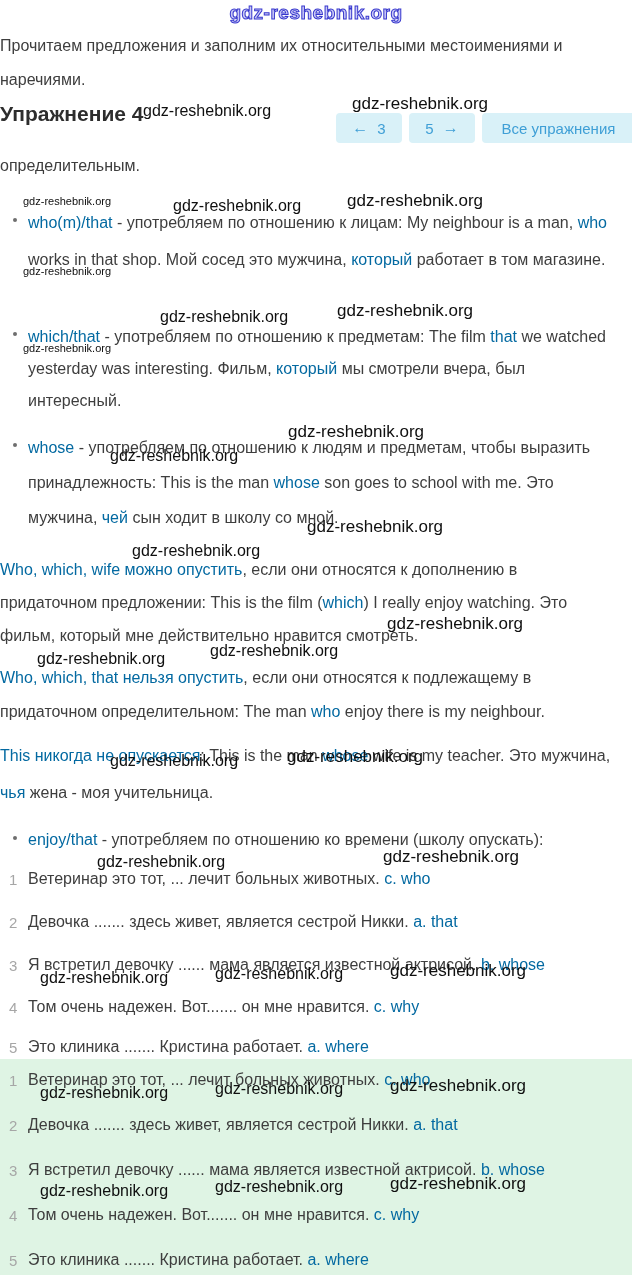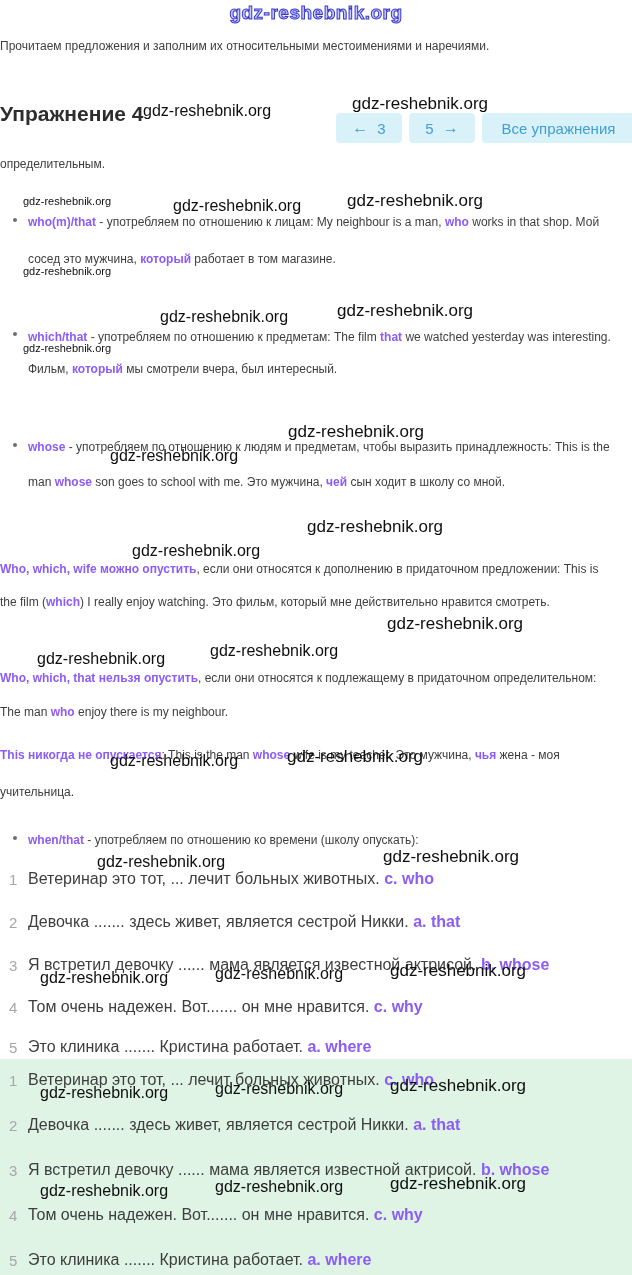--- a/index.html
+++ b/index.html
@@ -14,22 +14,22 @@
     position:absolute; white-space:nowrap; color:#0f0f0f;
     font-size:16px; line-height:1; z-index:5;
   }
   .wm.s { font-size:11px; }
   .wm.l { font-size:17px; }
   .wm.blue {
     font-size:19px; font-weight:700; letter-spacing:.5px;
     color:#c9c9f5; -webkit-text-stroke:1px #3636cd;
   }
   
-  .blk { position:absolute; left:0; width:612px; font-size:12px; }
-  .b { font-weight:700; color:#8b5cf6; }
+  .blk { position:absolute; left:0; width:612px; font-size:16px; }
+  .b { font-weight:400; color:#0369a1; }
   .rule.bullet { padding-left:28px; width:584px; }
   .dot {
     position:absolute; left:13px; top:14px; width:4px; height:4px;
     border-radius:50%; background:#6e6e6e;
   }
   .title {
     position:absolute; left:0; top:102px; margin:0;
     font-size:21px; font-weight:700; color:#2d2d2d;
   }
   .btn {
@@ -110,21 +110,21 @@
 <div class="blk rule bullet" style="top:321px; line-height:32px"><span class="dot" style="top:11px"></span><span class="b">which/that</span><span> - употребляем по отношению к предметам: The film </span><span class="b">that</span><span> we watched yesterday was interesting. Фильм, </span><span class="b">который</span><span> мы смотрели вчера, был интересный.</span></div>
 
 <div class="blk rule bullet" style="top:430px; line-height:35px"><span class="dot" style="top:13px"></span><span class="b">whose</span><span> - употребляем по отношению к людям и предметам, чтобы выразить принадлежность: This is the man </span><span class="b">whose</span><span> son goes to school with me. Это мужчина, </span><span class="b">чей</span><span> сын ходит в школу со мной.</span></div>
 
 <div class="blk rule" style="top:553px; line-height:33px"><span class="b">Who, which, wife можно опустить</span><span>, если они относятся к дополнению в придаточном предложении: This is the film (</span><span class="b">which</span><span>) I really enjoy watching. Это фильм, который мне действительно нравится смотреть.</span></div>
 
 <div class="blk rule" style="top:661px; line-height:34px"><span class="b">Who, which, that нельзя опустить</span><span>, если они относятся к подлежащему в придаточном определительном: The man </span><span class="b">who</span><span> enjoy there is my neighbour.</span></div>
 
 <div class="blk rule" style="top:737px; line-height:37px"><span class="b">This никогда не опускается</span><span>: This is the man </span><span class="b">whose</span><span> wife is my teacher. Это мужчина, </span><span class="b">чья</span><span> жена - моя учительница.</span></div>
 
-<div class="blk rule bullet" style="top:823px; line-height:34px"><span class="dot" style="top:13px"></span><span class="b">when/that</span><span> - употребляем по отношению ко времени (школу опускать):</span></div>
+<div class="blk rule bullet" style="top:823px; line-height:34px"><span class="dot" style="top:13px"></span><span class="b">enjoy/that</span><span> - употребляем по отношению ко времени (школу опускать):</span></div>
 
 <div class="item" style="top:869px"><span class="num">1</span><span>Ветеринар это тот, ... лечит больных животных. </span><span class="b">c. who</span></div>
 <div class="item" style="top:912px"><span class="num">2</span><span>Девочка ....... здесь живет, является сестрой Никки. </span><span class="b">a. that</span></div>
 <div class="item" style="top:955px"><span class="num">3</span><span>Я встретил девочку ...... мама является известной актрисой. </span><span class="b">b. whose</span></div>
 <div class="item" style="top:997px"><span class="num">4</span><span>Том очень надежен. Вот....... он мне нравится. </span><span class="b">c. why</span></div>
 <div class="item" style="top:1037px"><span class="num">5</span><span>Это клиника ....... Кристина работает. </span><span class="b">a. where</span></div>
 
 <div class="answers-panel">
   <div class="item" style="top:11px"><span class="num">1</span><span>Ветеринар это тот, ... лечит больных животных. </span><span class="b">c. who</span></div>
   <div class="item" style="top:56px"><span class="num">2</span><span>Девочка ....... здесь живет, является сестрой Никки. </span><span class="b">a. that</span></div>

